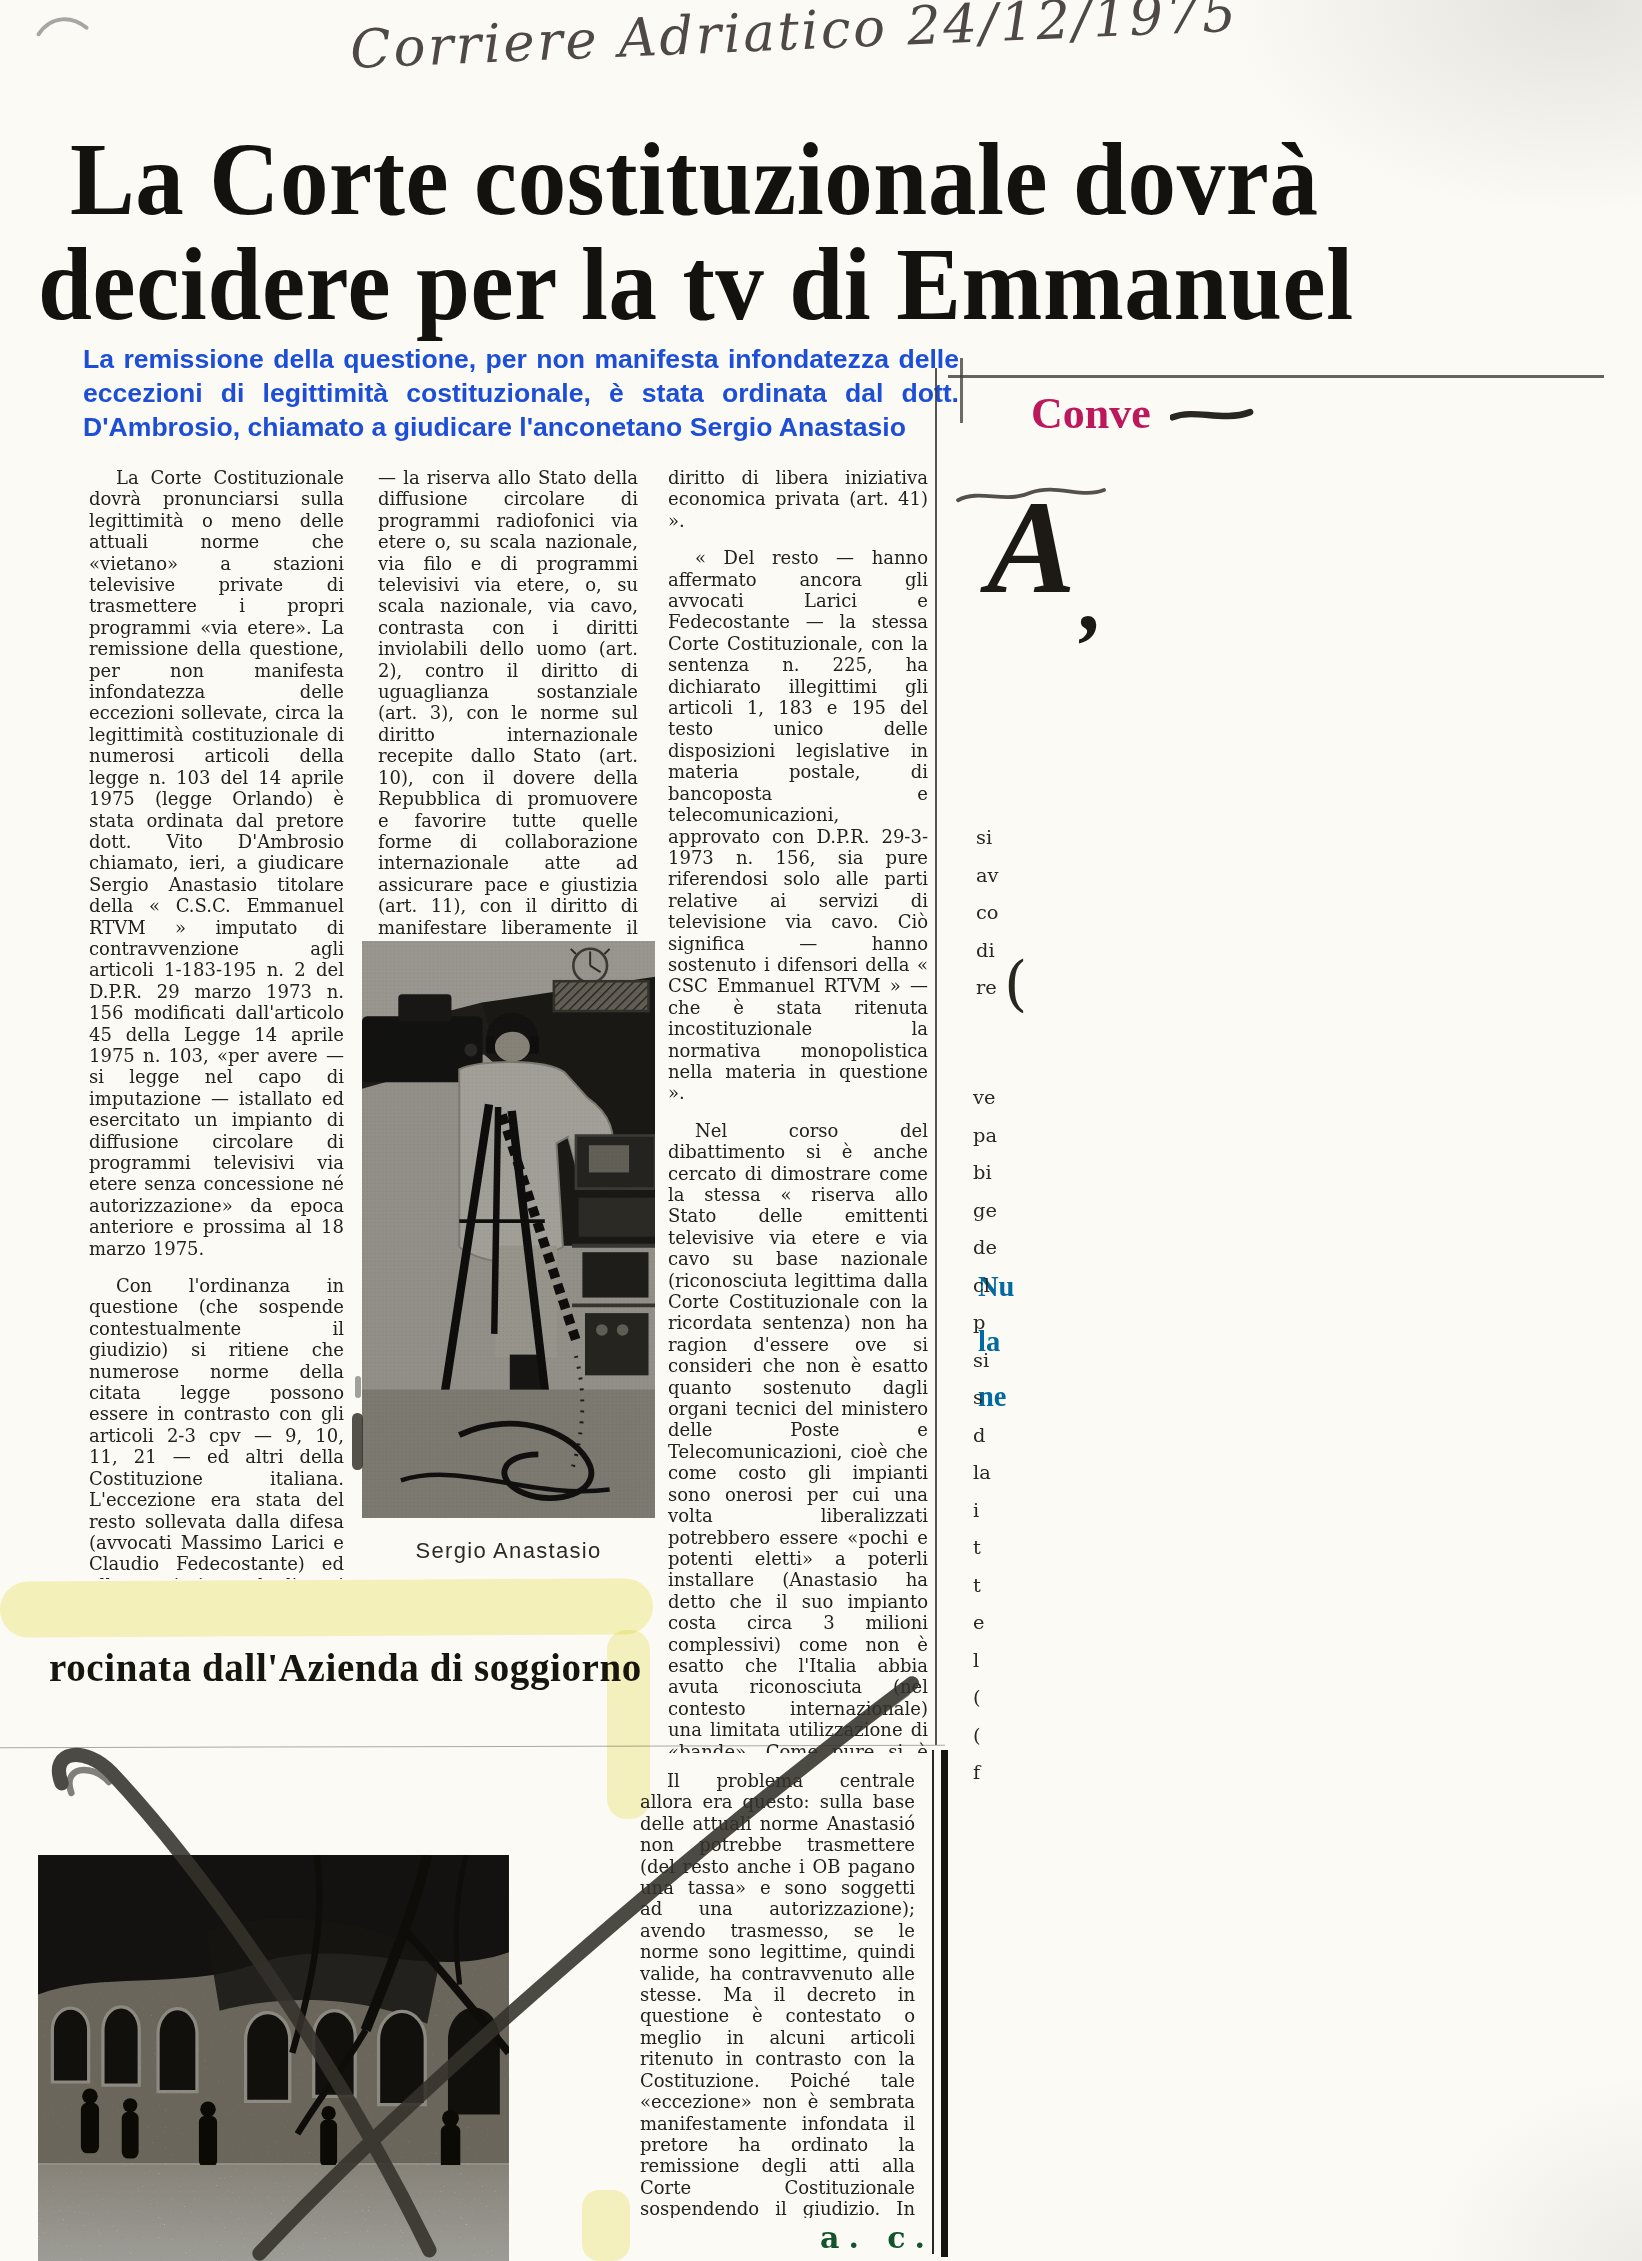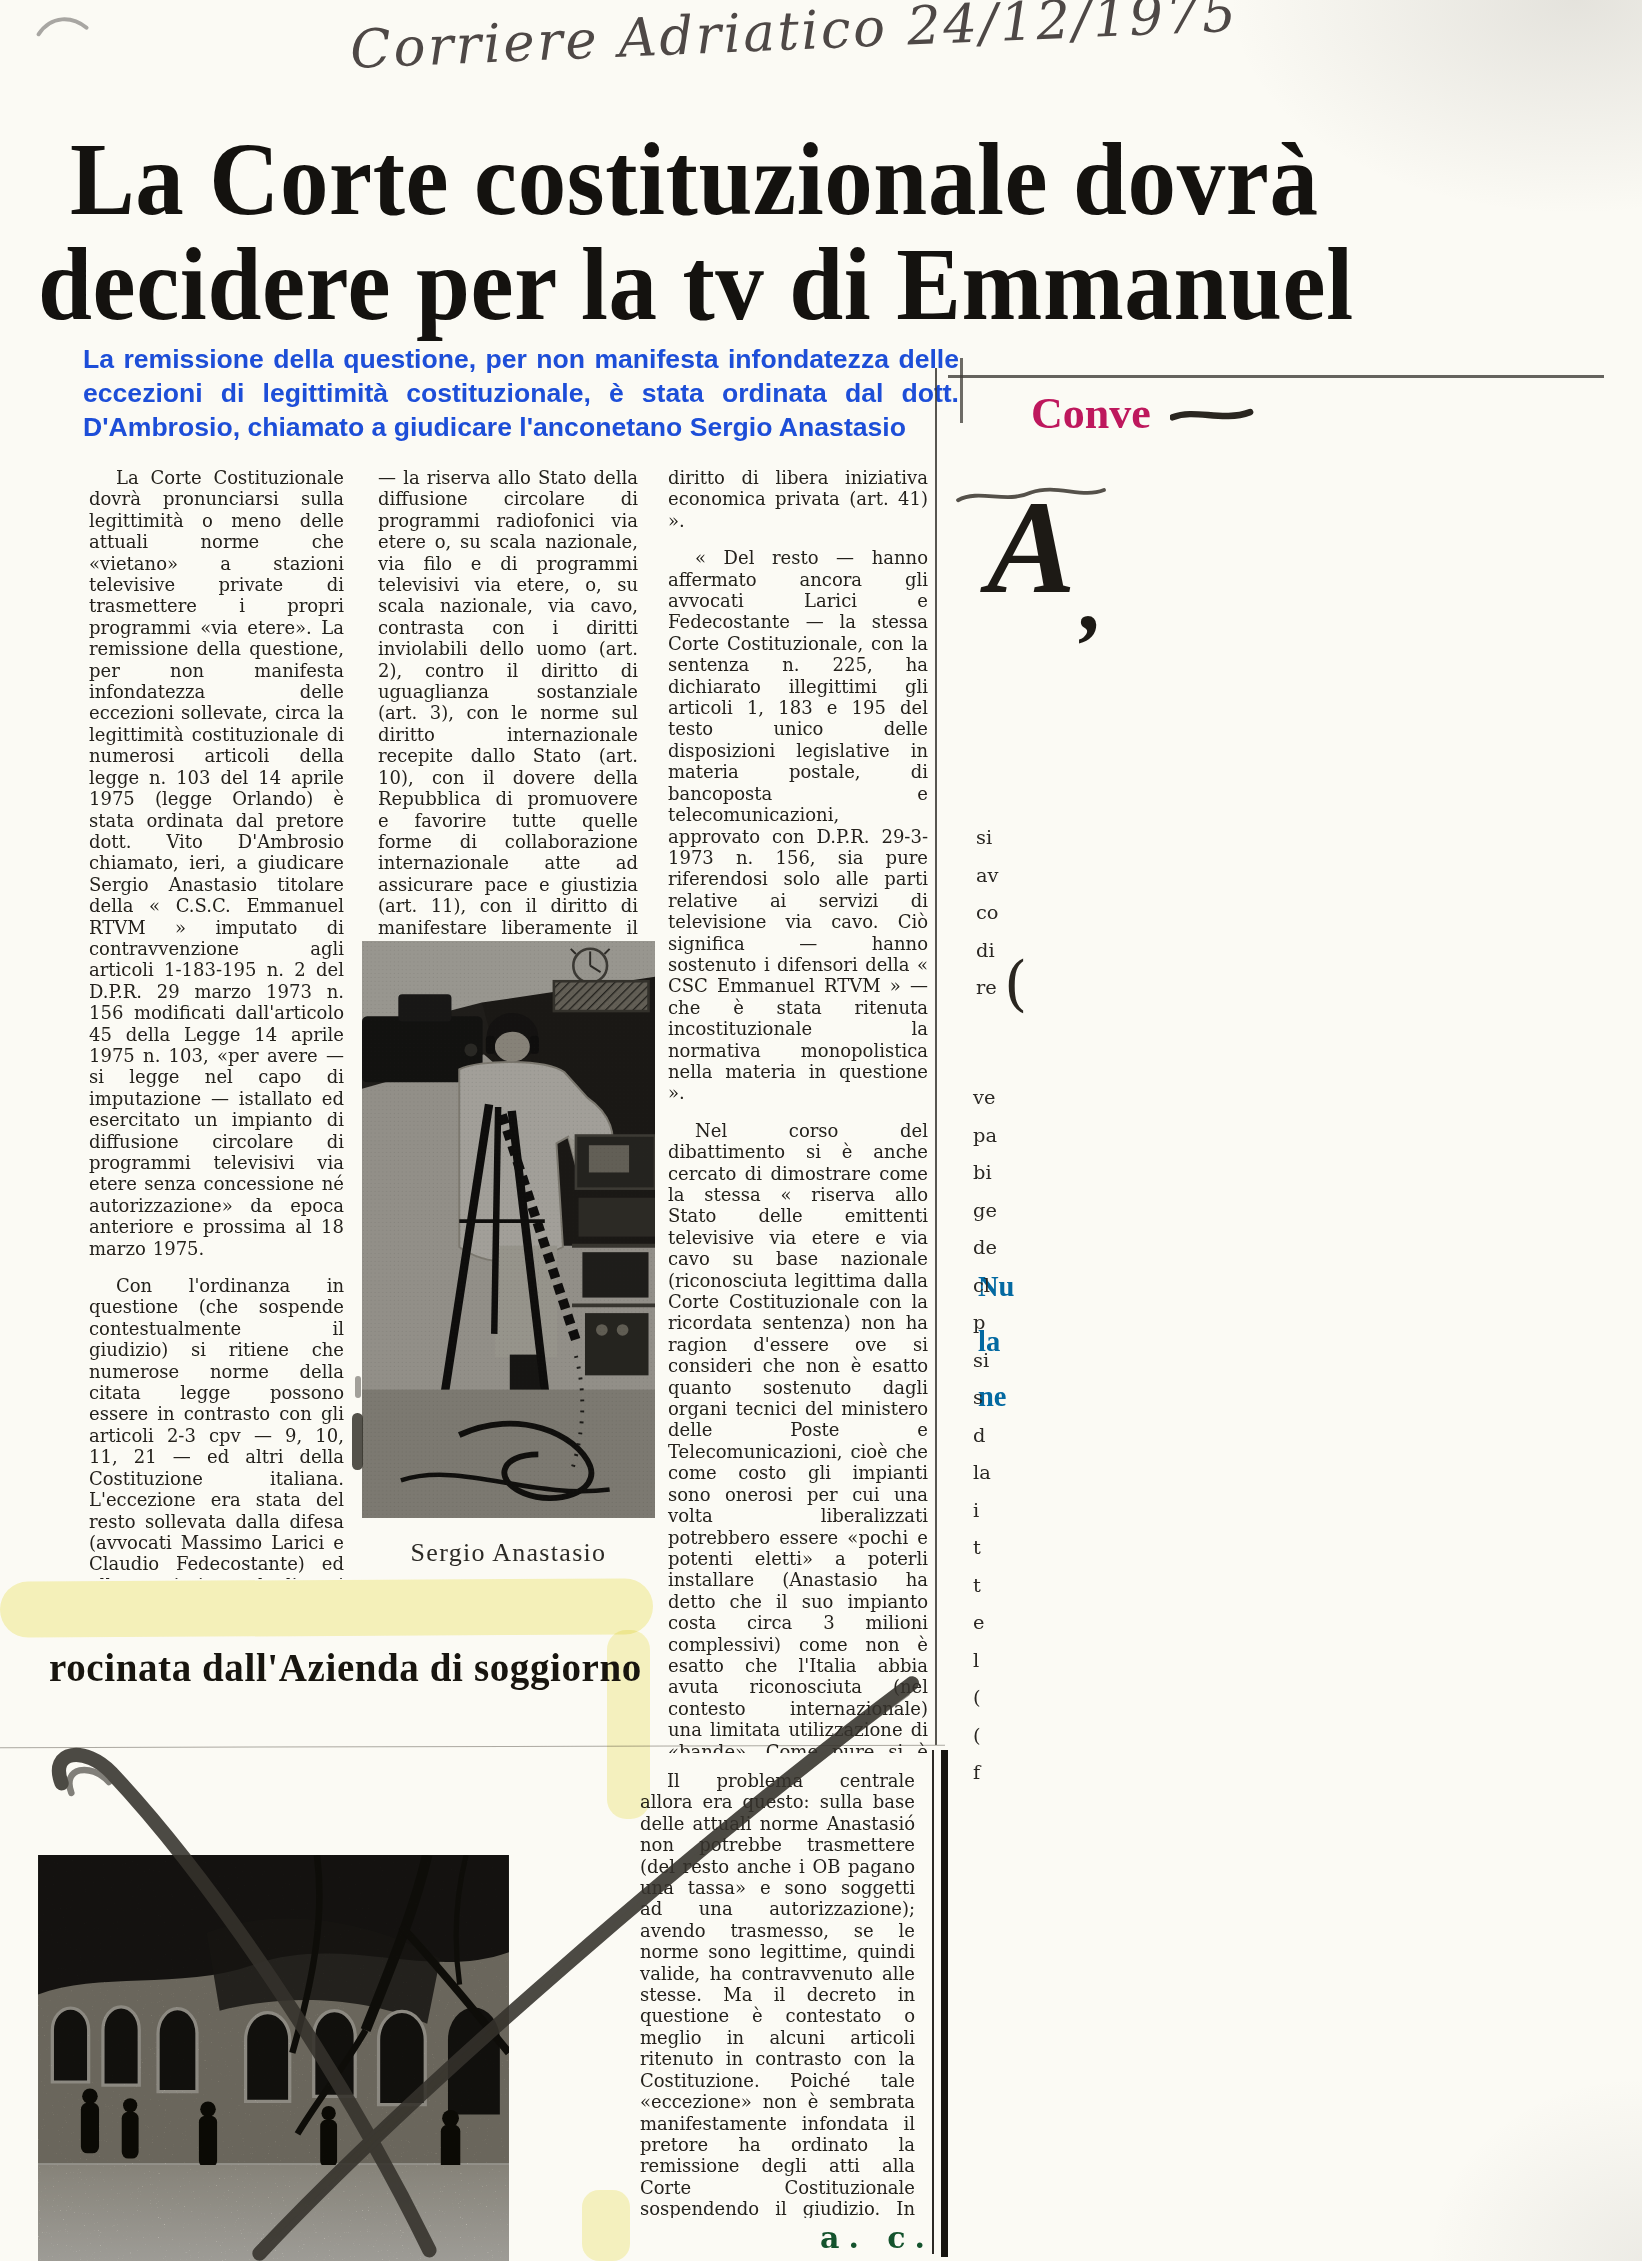--- a/index.html
+++ b/index.html
@@ -29,22 +29,22 @@
   .col p{margin:16px;text-indent:27px;}
   .col.cont p:first-child{text-indent:0;}
   .col1{left:73px;top:451px;width:287px;height:1128px;}
   .col2{left:362px;top:451px;width:292px;height:488px;}
   .col3{left:652px;top:451px;width:292px;height:1302px;}
   .colw{left:624px;top:1754px;width:307px;height:464px;}
   .signature{left:746px;top:2220px;width:188px;text-align:right;font-family:"DejaVu Serif",serif;
     font-weight:700;font-size:30px;letter-spacing:9px;color:#14532d;}
   
   .photo1{left:362px;top:941px;width:293px;height:577px;}
-  .caption{left:362px;top:1538px;width:293px;text-align:center;font-family:Liberation Serif, serif;
-    font-size:26px;color:#2c2a26;letter-spacing:1.3px;}
+  .caption{left:362px;top:1538px;width:293px;text-align:center;font-family:Liberation Sans, sans-serif;
+    font-size:22px;color:#2c2a26;letter-spacing:1.3px;}
   .photo2{left:38px;top:1855px;width:471px;height:406px;}
   
   .vrule-main{left:935px;top:368px;width:1.9px;height:1377px;background:#3a3733;opacity:.85;}
   .vrule-lede{left:960px;top:358px;width:2.6px;height:65px;background:#4a4741;opacity:.8;}
   .hrule-tr{left:948px;top:375px;width:656px;height:2.6px;background:#403d38;opacity:.8;}
   .hrule-mid{left:0;top:1746px;width:945px;height:1.3px;background:#8a867d;opacity:.7;transform:rotate(-.15deg);}
   .vrule-b1{left:932px;top:1750px;width:1.9px;height:504px;background:#2c2925;}
   .vrule-b2{left:941px;top:1750px;width:6.5px;height:507px;background:#16140f;}
   
   .side-head{left:1007px;top:388px;font-family:"Liberation Serif",serif;font-weight:700;font-size:44px;

